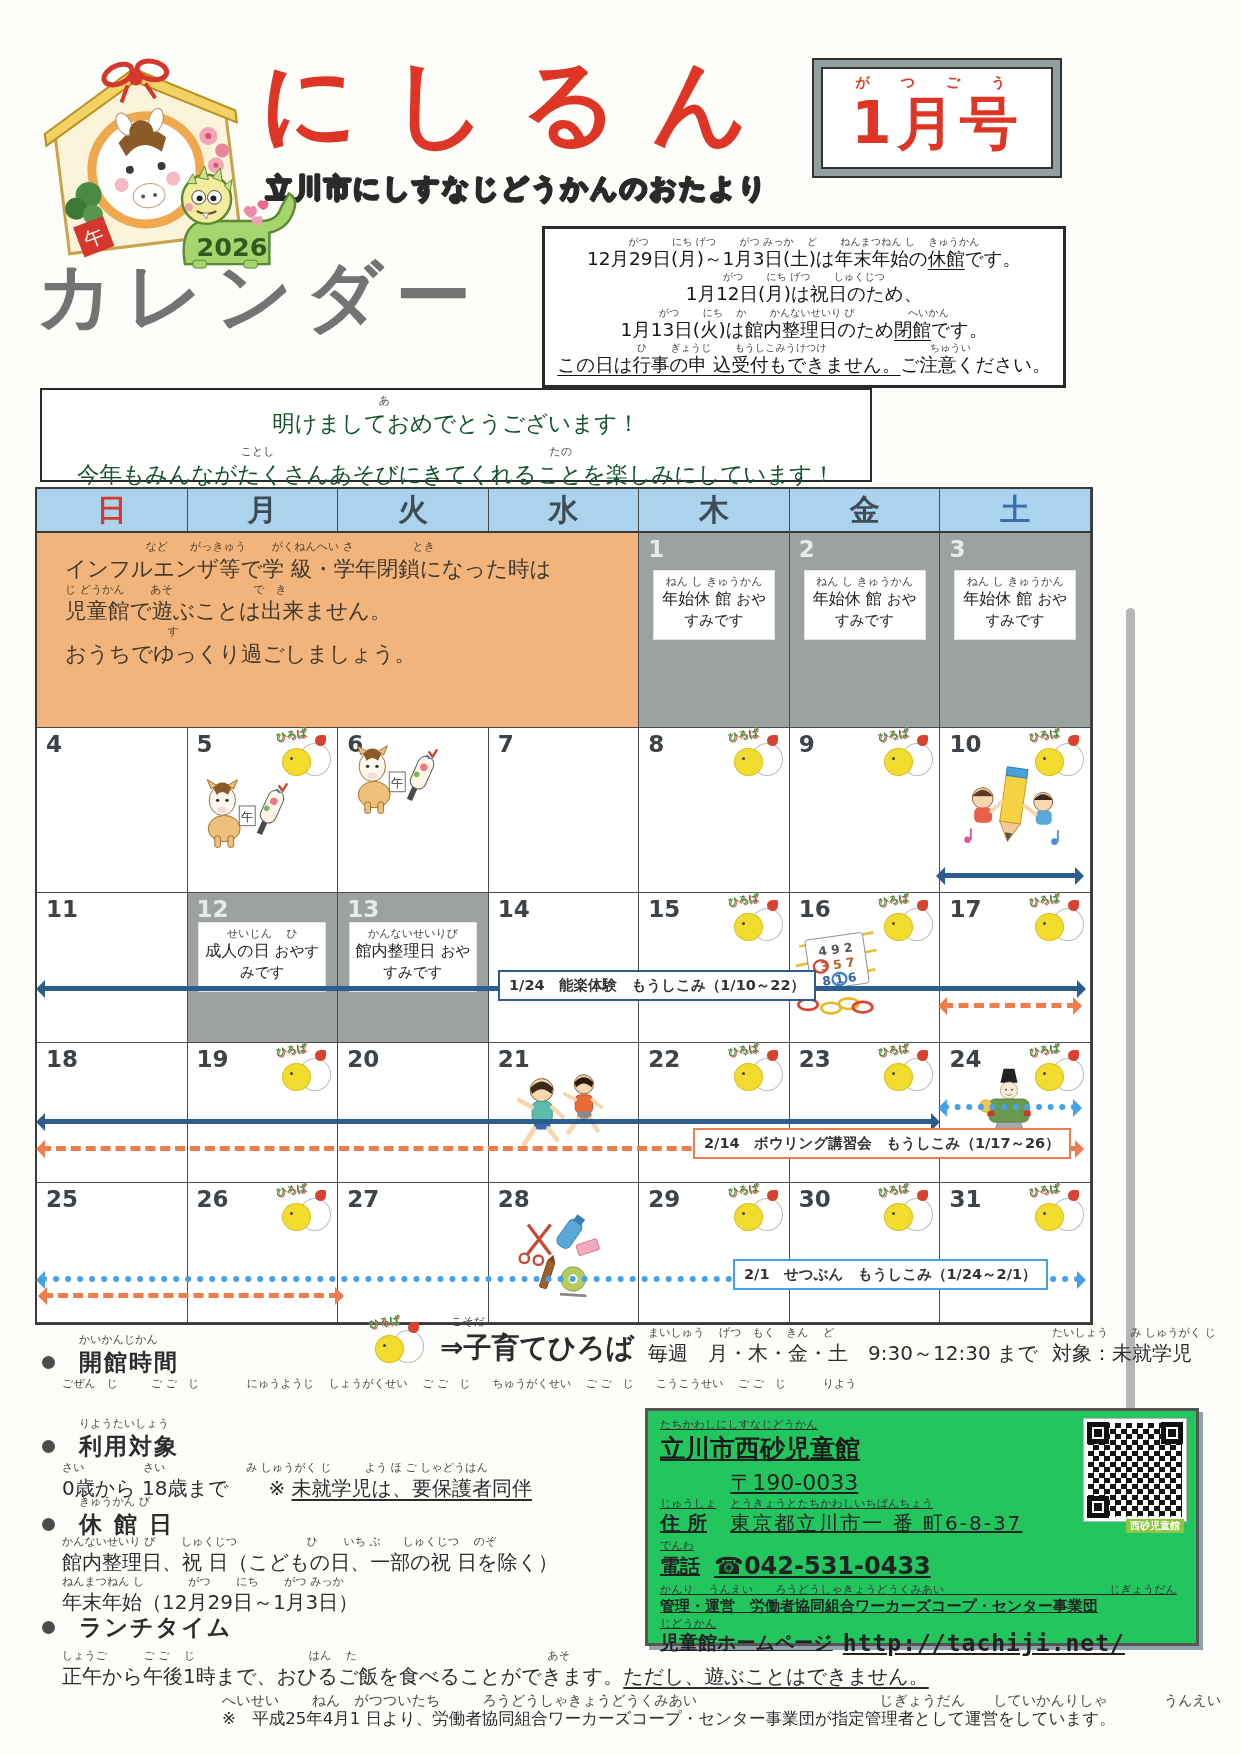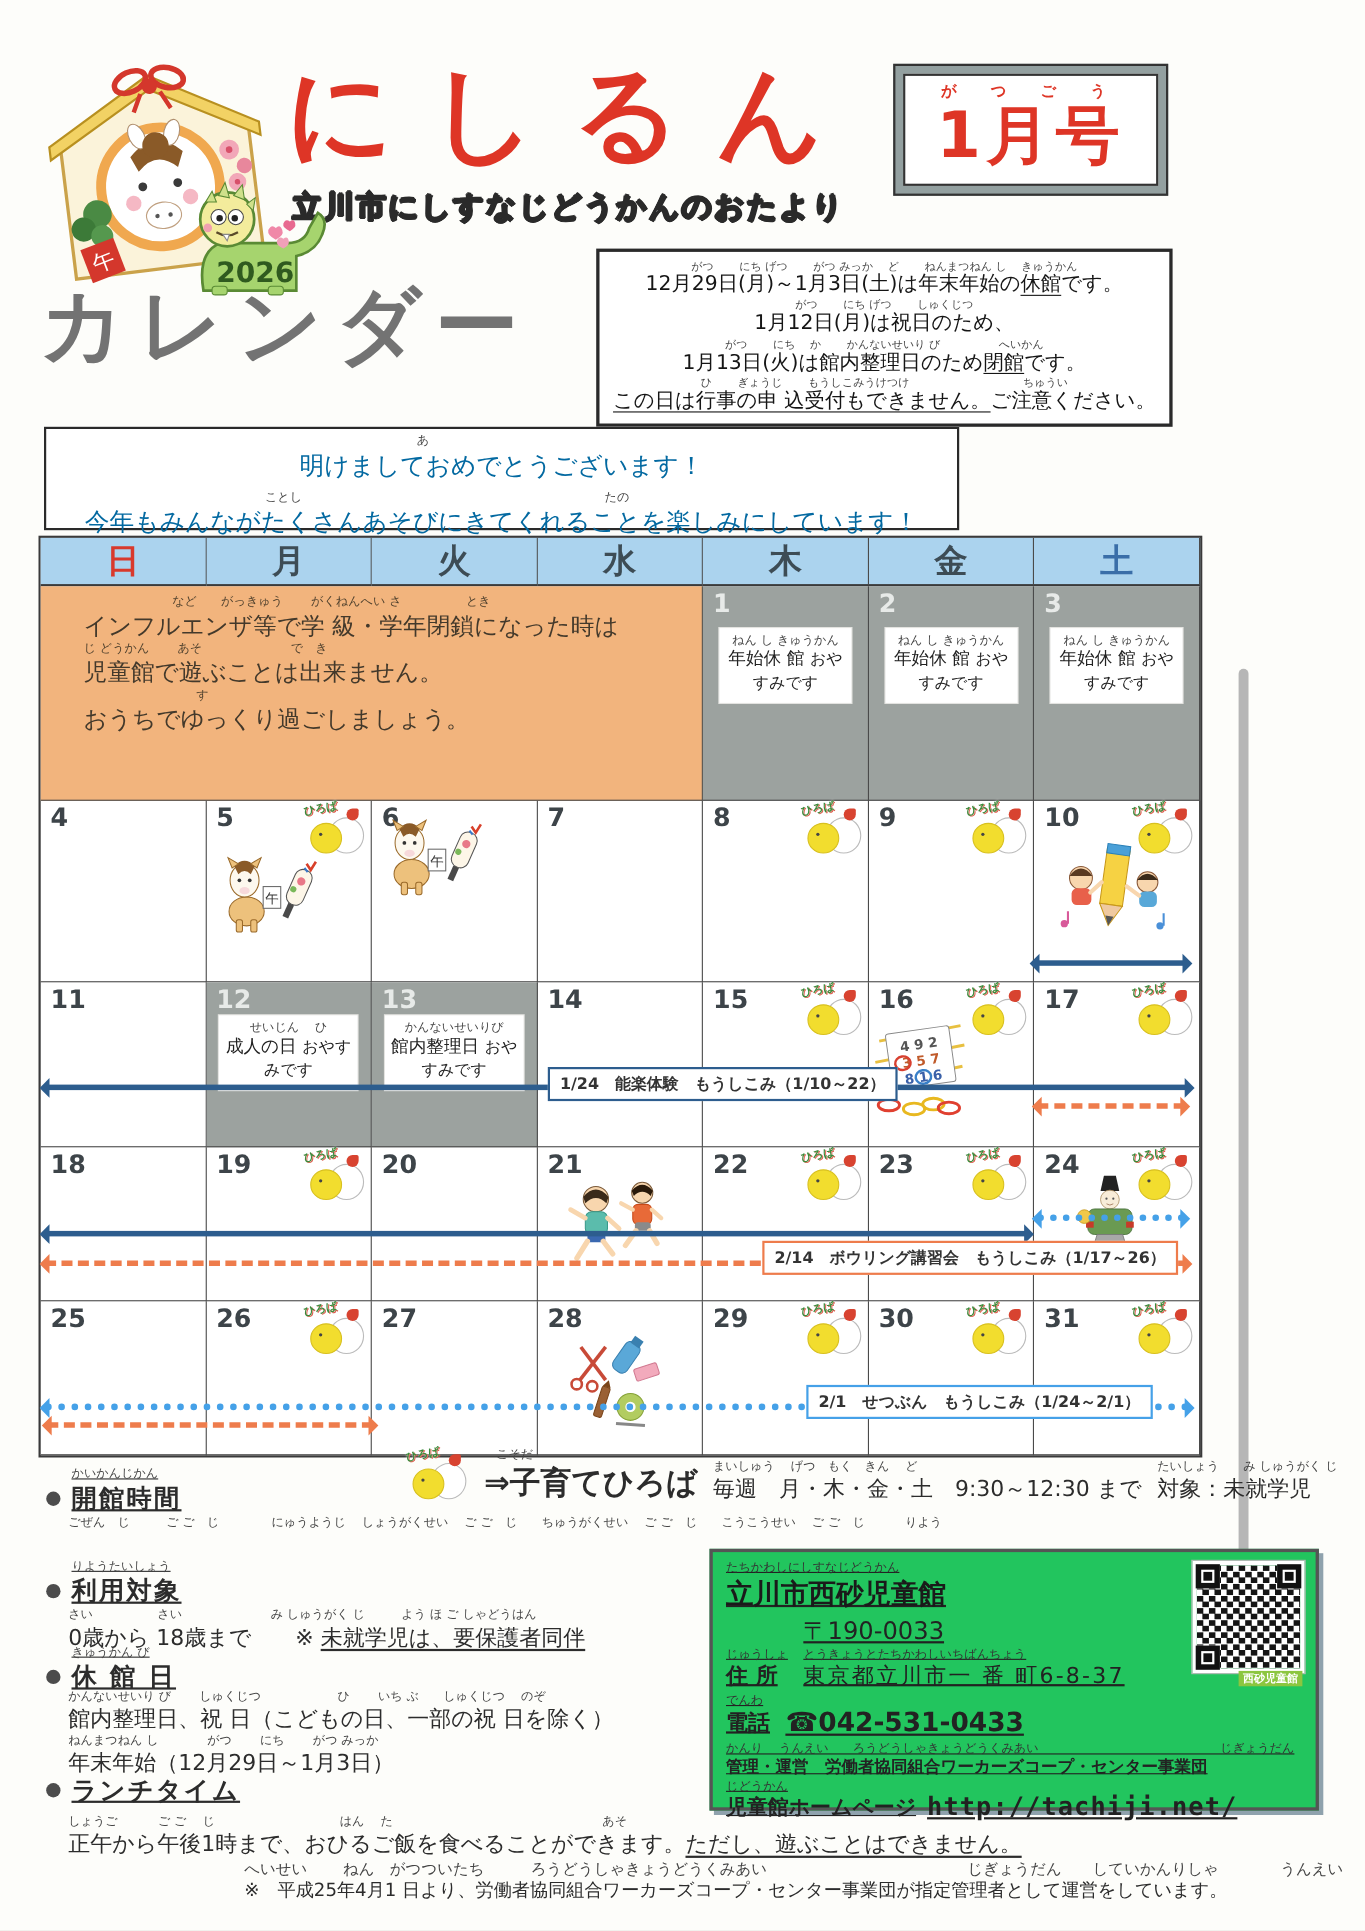--- a/index.html
+++ b/index.html
@@ -21,36 +21,36 @@
   .issue-inner{background:#fff;border:2px solid #333;text-align:center;padding:5px 6px 12px;}
   .issue-furi{font-size:14px;color:#de3526;letter-spacing:13px;font-weight:700;white-space:pre;}
   .issue-label{font-size:58px;color:#de3526;font-weight:800;letter-spacing:5px;line-height:1.08;}
   .notice-box{position:absolute;left:542px;top:226px;width:524px;border:3px solid #2a2a2a;background:#fff;
               padding:6px 4px 9px;text-align:center;box-sizing:border-box;}
   .nb-furi{font-size:10px;color:#444;white-space:pre;display:block;}
   .nb-base{font-size:18.5px;color:#151515;line-height:1.1;margin-bottom:1px;display:block;}
   .greet-box{position:absolute;left:40px;top:388px;width:832px;height:94px;border:2px solid #2a2a2a;background:#fff;
              text-align:center;padding-top:3px;box-sizing:border-box;}
   .g-furi{font-size:11px;white-space:pre;display:block;color:#444;}
-  .g-base{font-size:22.5px;color:#0369a1;display:block;}
+  .g-base{font-size:22.5px;color:#14532d;display:block;}
   .scan-bar{position:absolute;left:1126px;top:608px;width:9px;height:882px;background:#a9a9a9;border-radius:5px;opacity:.85;}
 
   
   .calendar{position:absolute;left:35px;top:487px;width:1054px;height:834px;border:2px solid #3a3a3a;
             display:grid;grid-template-columns:repeat(7,1fr);grid-template-rows:44px 195px 165px 150px 140px 140px;
             background:#fff;box-sizing:content-box;}
   .wd{background:#abd3ee;display:flex;align-items:center;justify-content:center;font-size:30px;font-weight:600;
       color:#3d4c55;border-right:1px solid #4a4a4a;border-bottom:2px solid #3a3a3a;}
   .wd.sun{color:#d8392c;}.wd.sat{color:#3a6ea8;}
   .cell{position:relative;border-right:1px solid #4a4a4a;border-bottom:1px solid #4a4a4a;}
   .cell.closed{background:#9ca29f;}
   .dn{font-size:23px;font-weight:700;color:#3d4449;padding:3px 0 0 9px;}
   .closed .dn{color:#e7eae8;}
   .notice-cell{grid-column:1 / span 4;background:#f2b47d;border-right:1px solid #4a4a4a;border-bottom:1px solid #4a4a4a;
-               padding:8px 0 0 39px;color:#43392b;}
+               padding:8px 0 0 28px;color:#43392b;}
   .notice-cell .furi{font-size:11px;color:#51422e;}
   .notice-cell .base{font-size:21.5px;margin-bottom:1px;}
   .wbox{position:absolute;left:50%;transform:translateX(-50%);background:#fff;text-align:center;
         padding:5px 4px 9px;box-shadow:0 0 0 1px #e3e3e0;}
   .wbox .furi{font-size:11px;}
   .wbox .b1{font-size:16px;color:#222;}
   .wbox .b2{font-size:14.5px;margin-top:13px;color:#222;}
   .w1 .wbox{top:38px;width:112px;}
   .w3 .wbox{top:30px;width:118px;}
 
@@ -80,21 +80,21 @@
            padding:4px 9px;white-space:nowrap;font-weight:600;}
   .evlabel.orange{border-color:#ee7c4c;}
   .evlabel.blue{border-color:#45a1e8;}
 
   
   .fline{position:absolute;color:#2c2c2c;}
   .f-hiroba{display:flex;align-items:flex-end;gap:14px;}
   .f-hiroba .lbl .base{font-size:28px;font-weight:600;}
   .f-hiroba .det .base,.f-hiroba .tgt .base{font-size:20px;}
   .fline .furi{font-size:11px;}
-  .fh{display:flex;align-items:flex-end;gap:10px;text-decoration:underline;}
+  .fh{display:flex;align-items:flex-end;gap:24px;}
   .fh .dot{width:13px;height:13px;border-radius:50%;background:#4c4c4c;margin-bottom:9px;flex:0 0 auto;}
   .fh .base{font-size:23px;font-weight:600;letter-spacing:2px;}
   .fbody .base{font-size:20px;}
   .fnote .furi{font-size:14px;}
   .fnote .base{font-size:16.5px;}
 
   
   .info-box{position:absolute;left:645px;top:1408px;width:554px;height:238px;background:#22c55e;
             border:3px solid #555;box-shadow:4px 4px 0 #8fa2ad;box-sizing:border-box;padding:8px 12px;text-decoration:underline;}
   .info-box .furi{font-size:11px;color:#333;}

